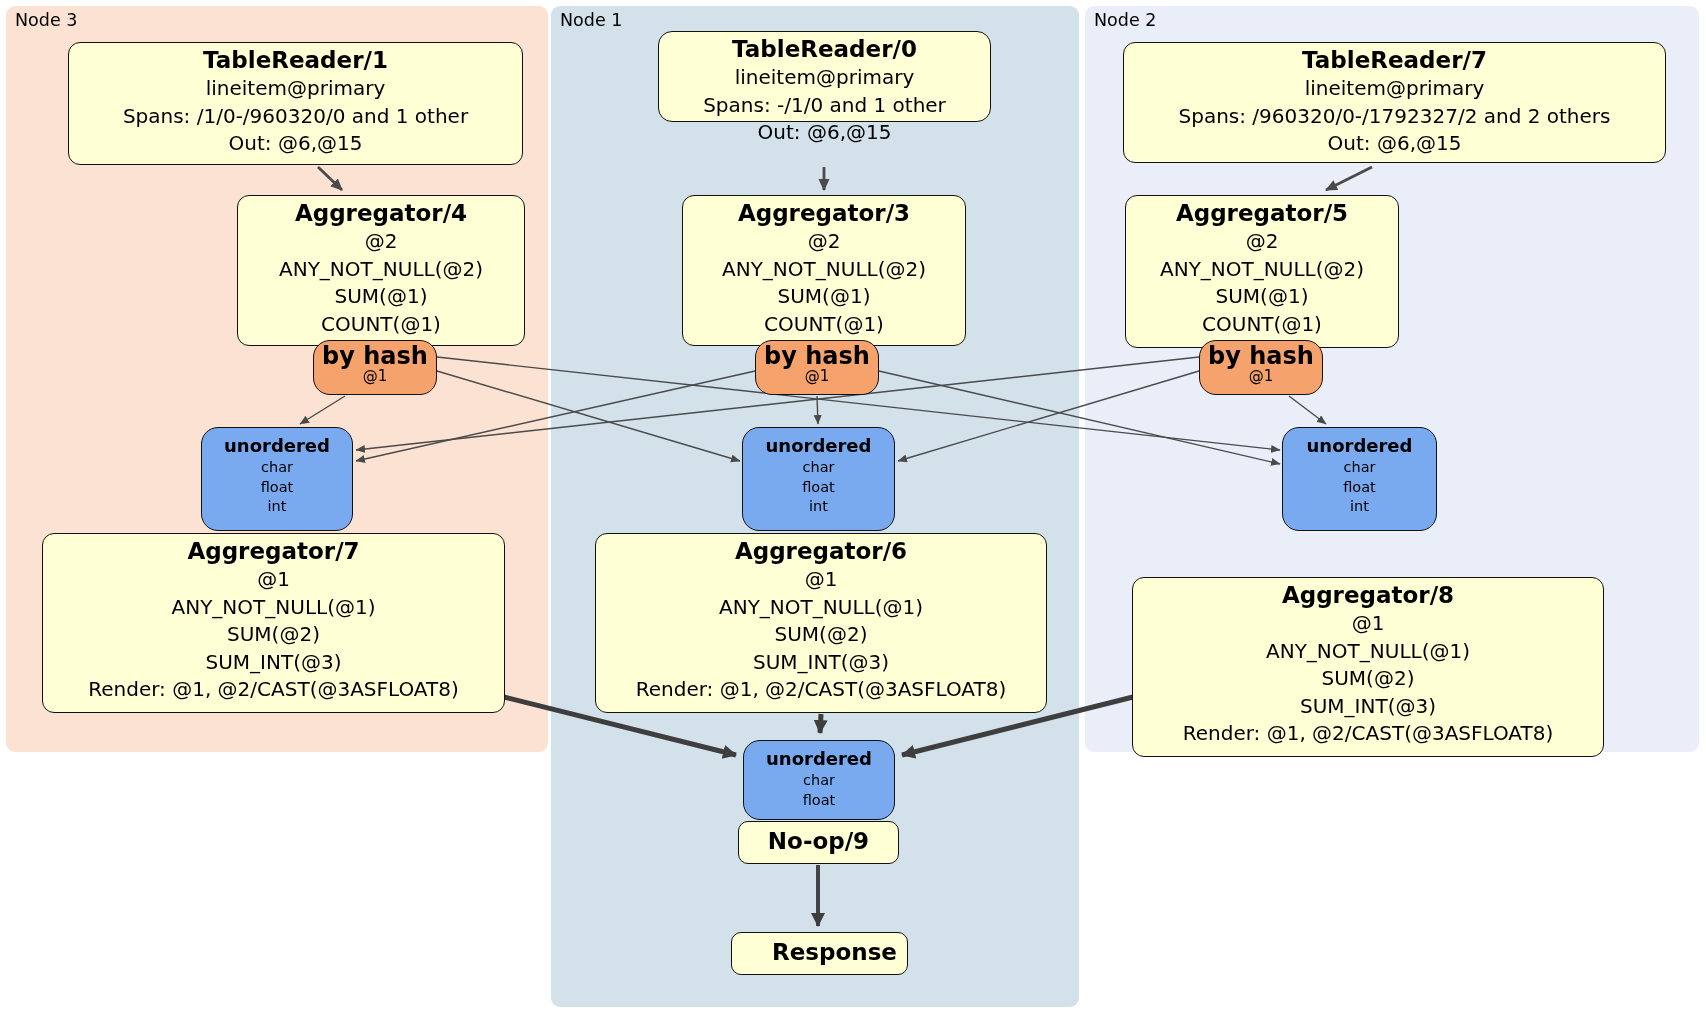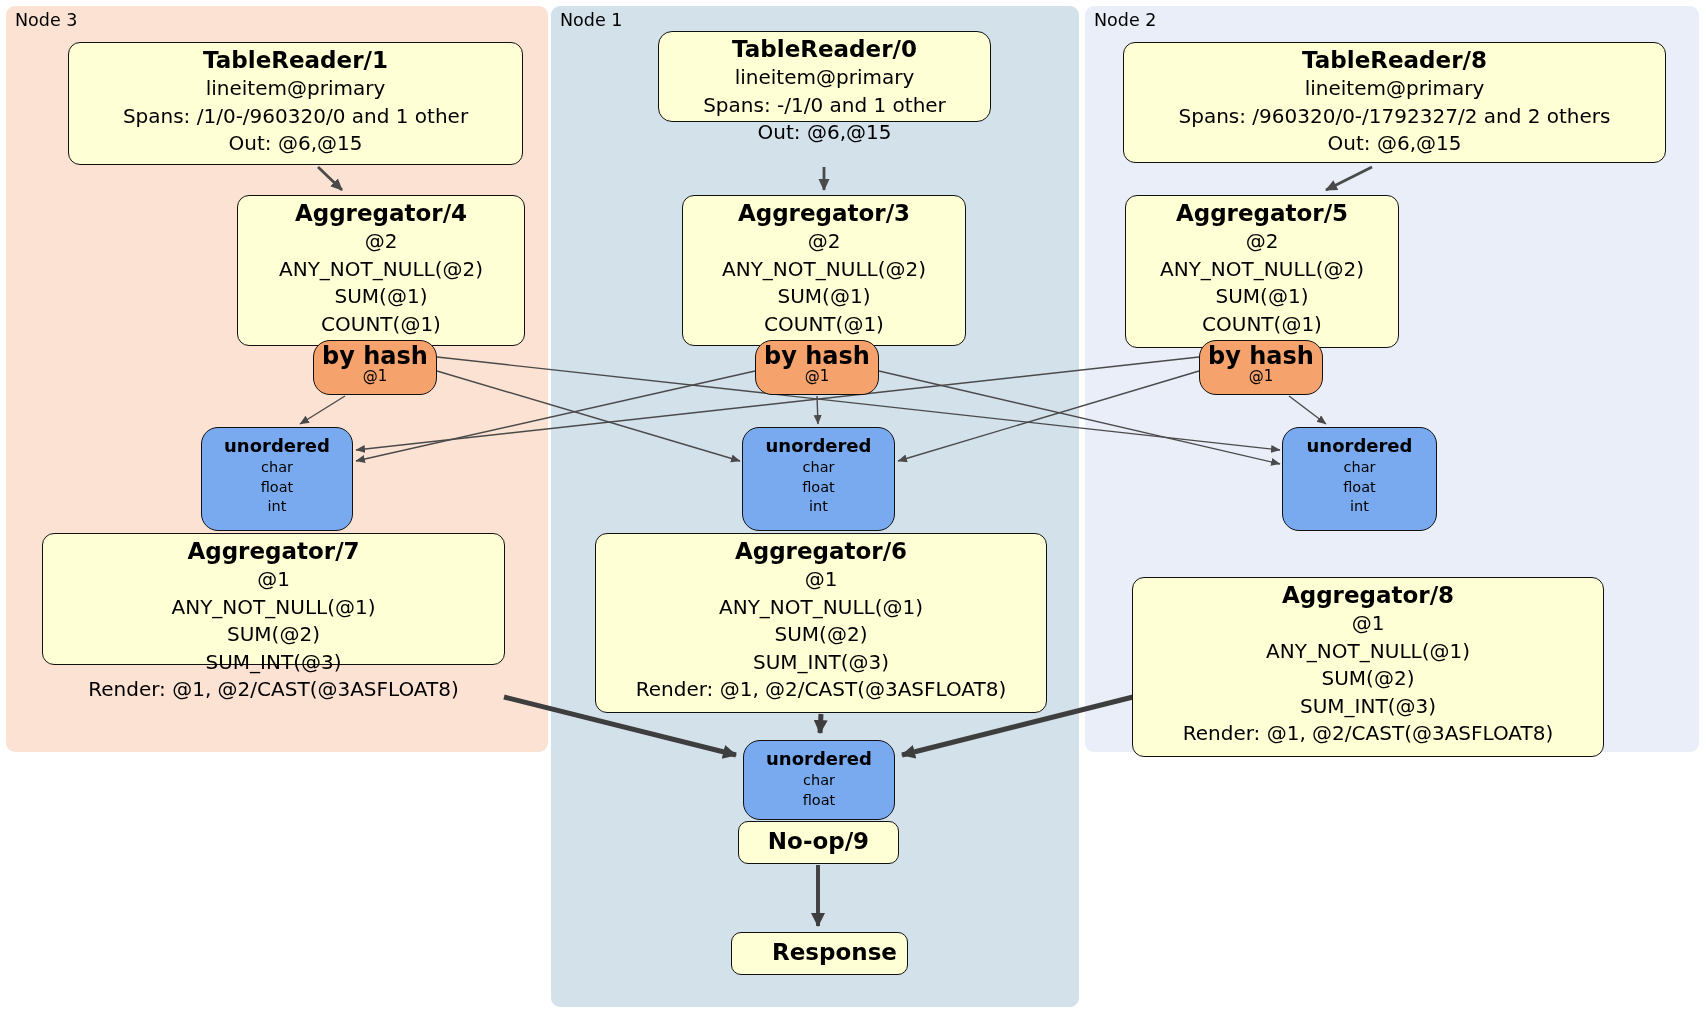--- a/index.html
+++ b/index.html
@@ -90,21 +90,21 @@
   <div class="hash" style="left:313px;top:340px;width:124px;height:55px;">
     <div class="ttl">by hash</div>
     <div class="dt">@1</div>
   </div>
   <div class="sync" style="left:201px;top:427px;width:152px;height:104px;">
     <div class="ttl">unordered</div>
     <div class="it">char</div>
     <div class="it">float</div>
     <div class="it">int</div>
   </div>
-  <div class="node" style="left:42px;top:533px;width:463px;height:132px;">
+  <div class="node" style="left:42px;top:533px;width:463px;height:180px;">
     <div class="ttl">Aggregator/7</div>
     <div class="ln">@1</div>
     <div class="ln">ANY_NOT_NULL(@1)</div>
     <div class="ln">SUM(@2)</div>
     <div class="ln">SUM_INT(@3)</div>
     <div class="ln">Render: @1, @2/CAST(@3ASFLOAT8)</div>
   </div>
 
   <div class="node" style="left:658px;top:31px;width:333px;height:91px;border-radius:14px;">
     <div class="ttl">TableReader/0</div>
@@ -132,21 +132,21 @@
   <div class="node" style="left:595px;top:533px;width:452px;height:180px;">
     <div class="ttl">Aggregator/6</div>
     <div class="ln">@1</div>
     <div class="ln">ANY_NOT_NULL(@1)</div>
     <div class="ln">SUM(@2)</div>
     <div class="ln">SUM_INT(@3)</div>
     <div class="ln">Render: @1, @2/CAST(@3ASFLOAT8)</div>
   </div>
 
   <div class="node" style="left:1123px;top:42px;width:543px;height:121px;">
-    <div class="ttl">TableReader/8</div>
+    <div class="ttl">TableReader/7</div>
     <div class="ln">lineitem@primary</div>
     <div class="ln">Spans: /960320/0-/1792327/2 and 2 others</div>
     <div class="ln">Out: @6,@15</div>
   </div>
   <div class="node" style="left:1125px;top:195px;width:274px;height:153px;">
     <div class="ttl">Aggregator/5</div>
     <div class="ln">@2</div>
     <div class="ln">ANY_NOT_NULL(@2)</div>
     <div class="ln">SUM(@1)</div>
     <div class="ln">COUNT(@1)</div>

